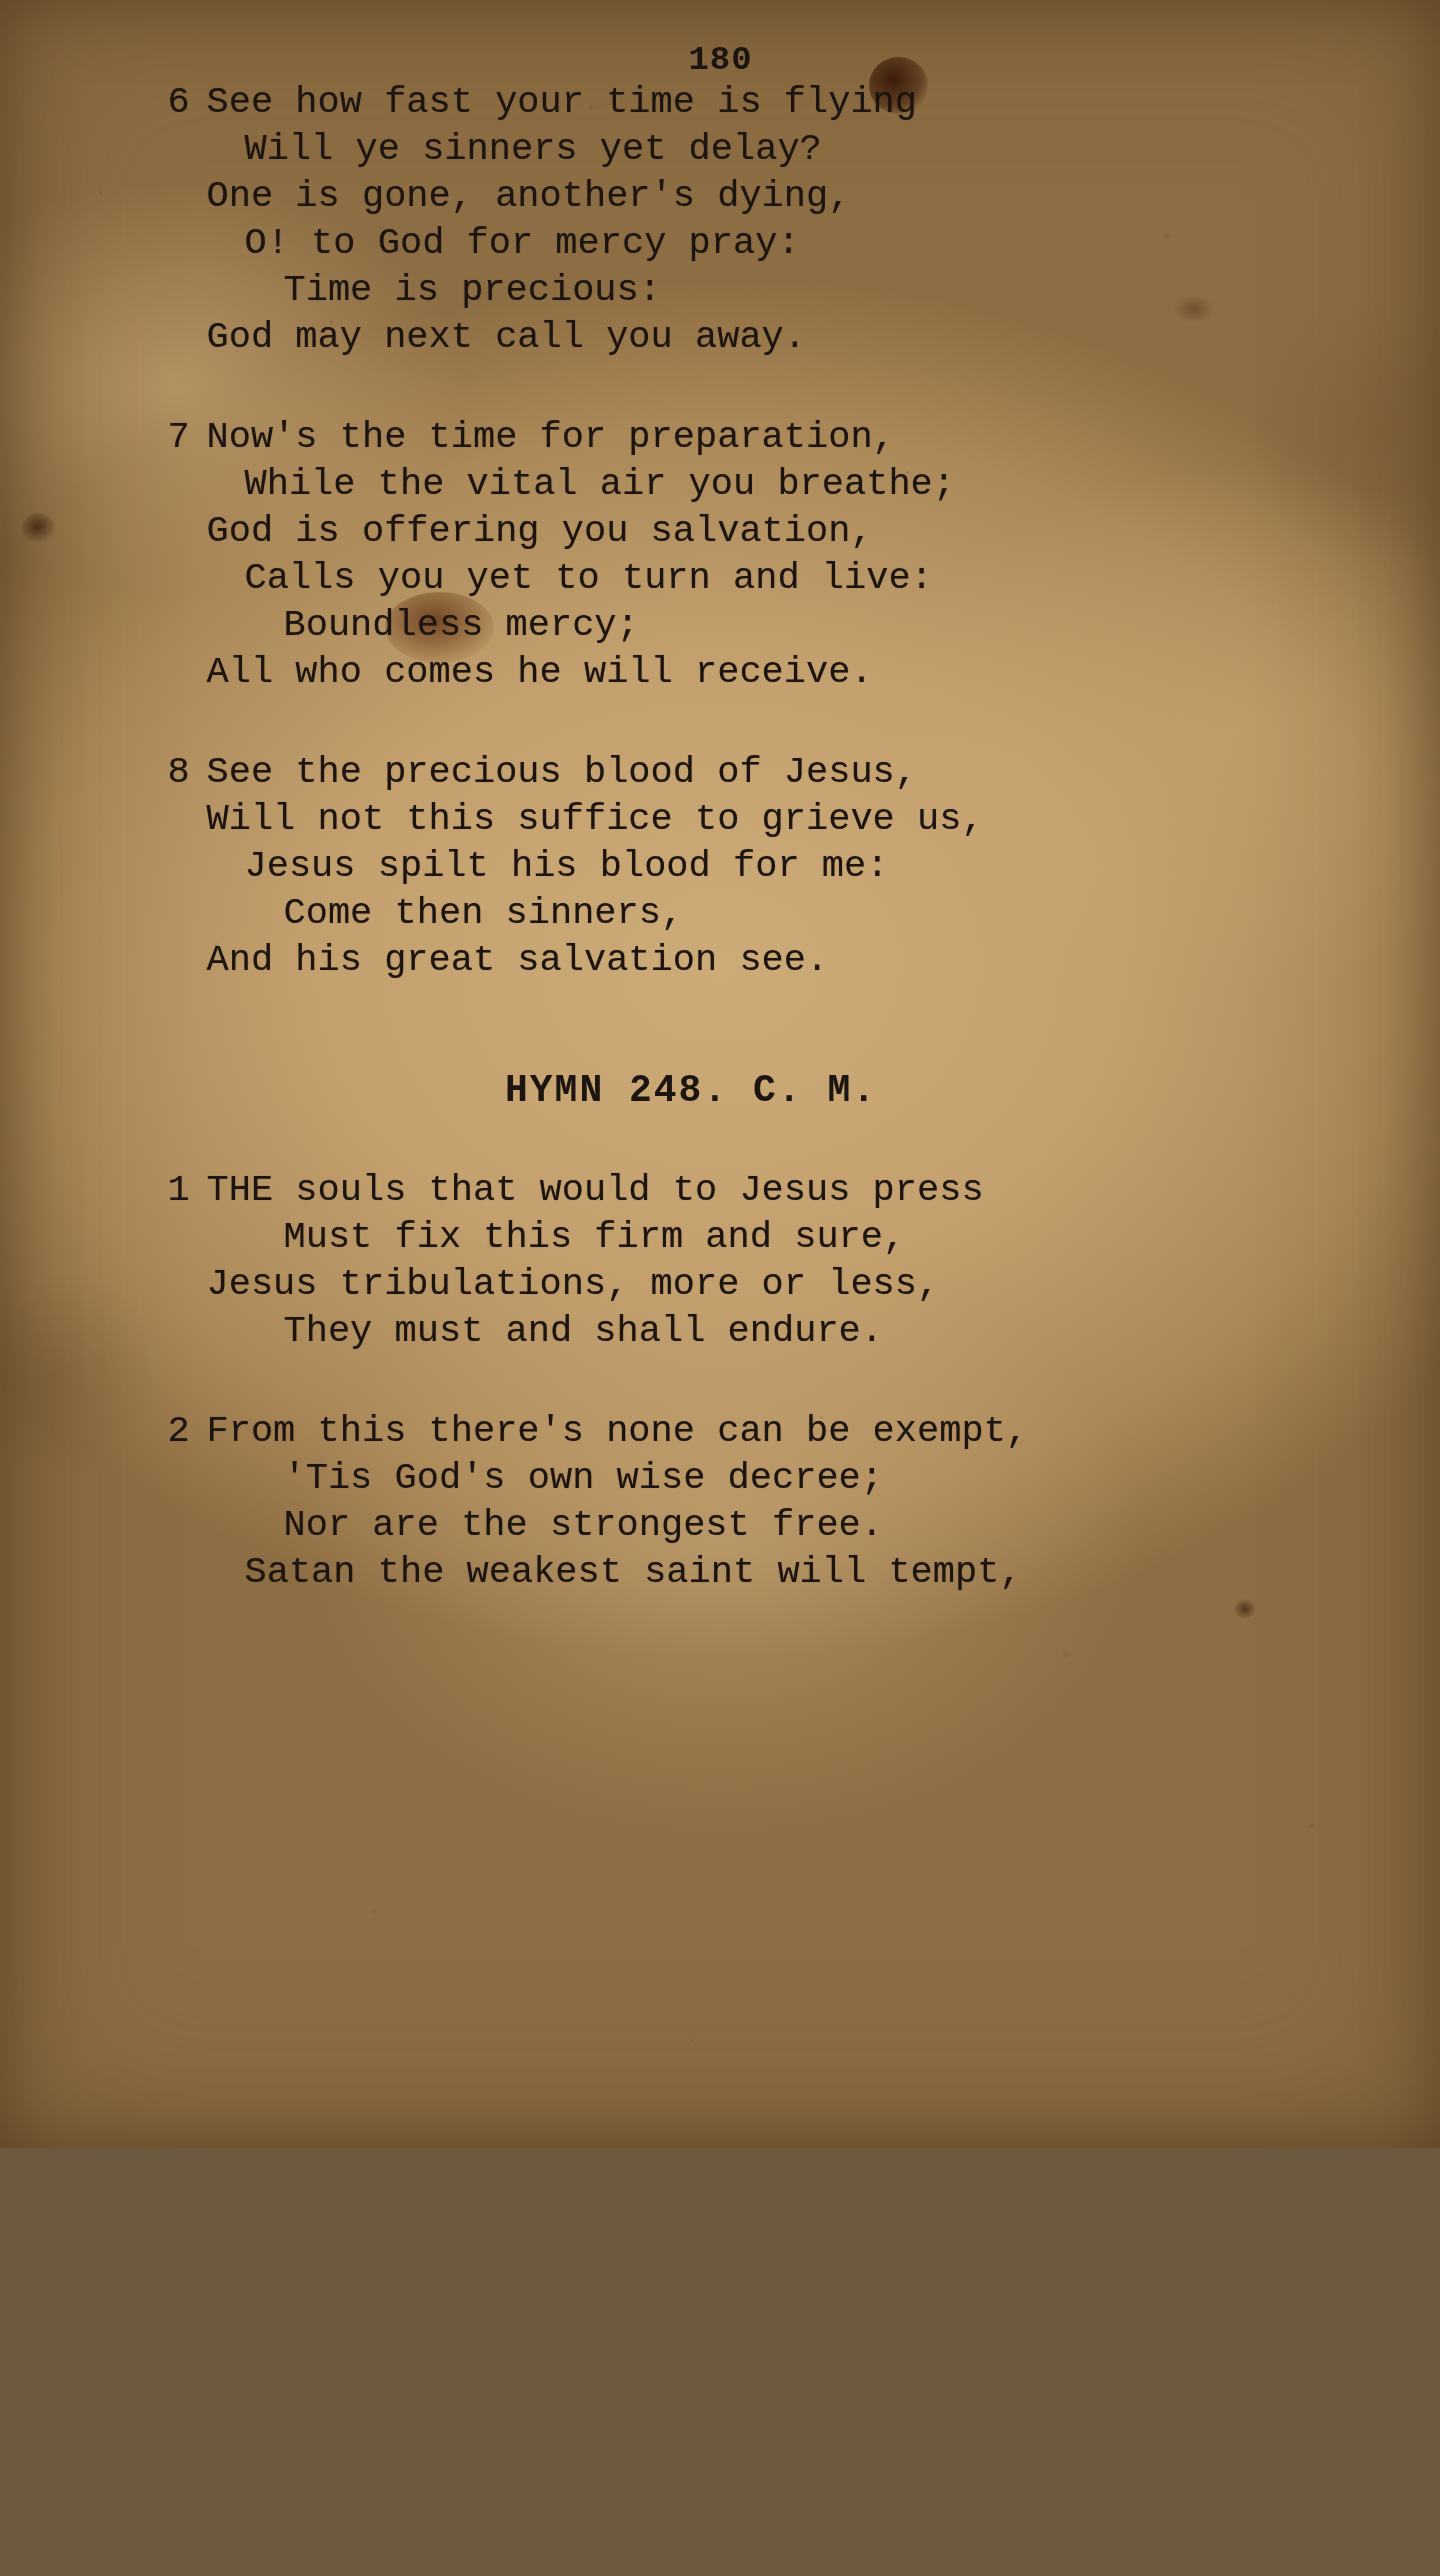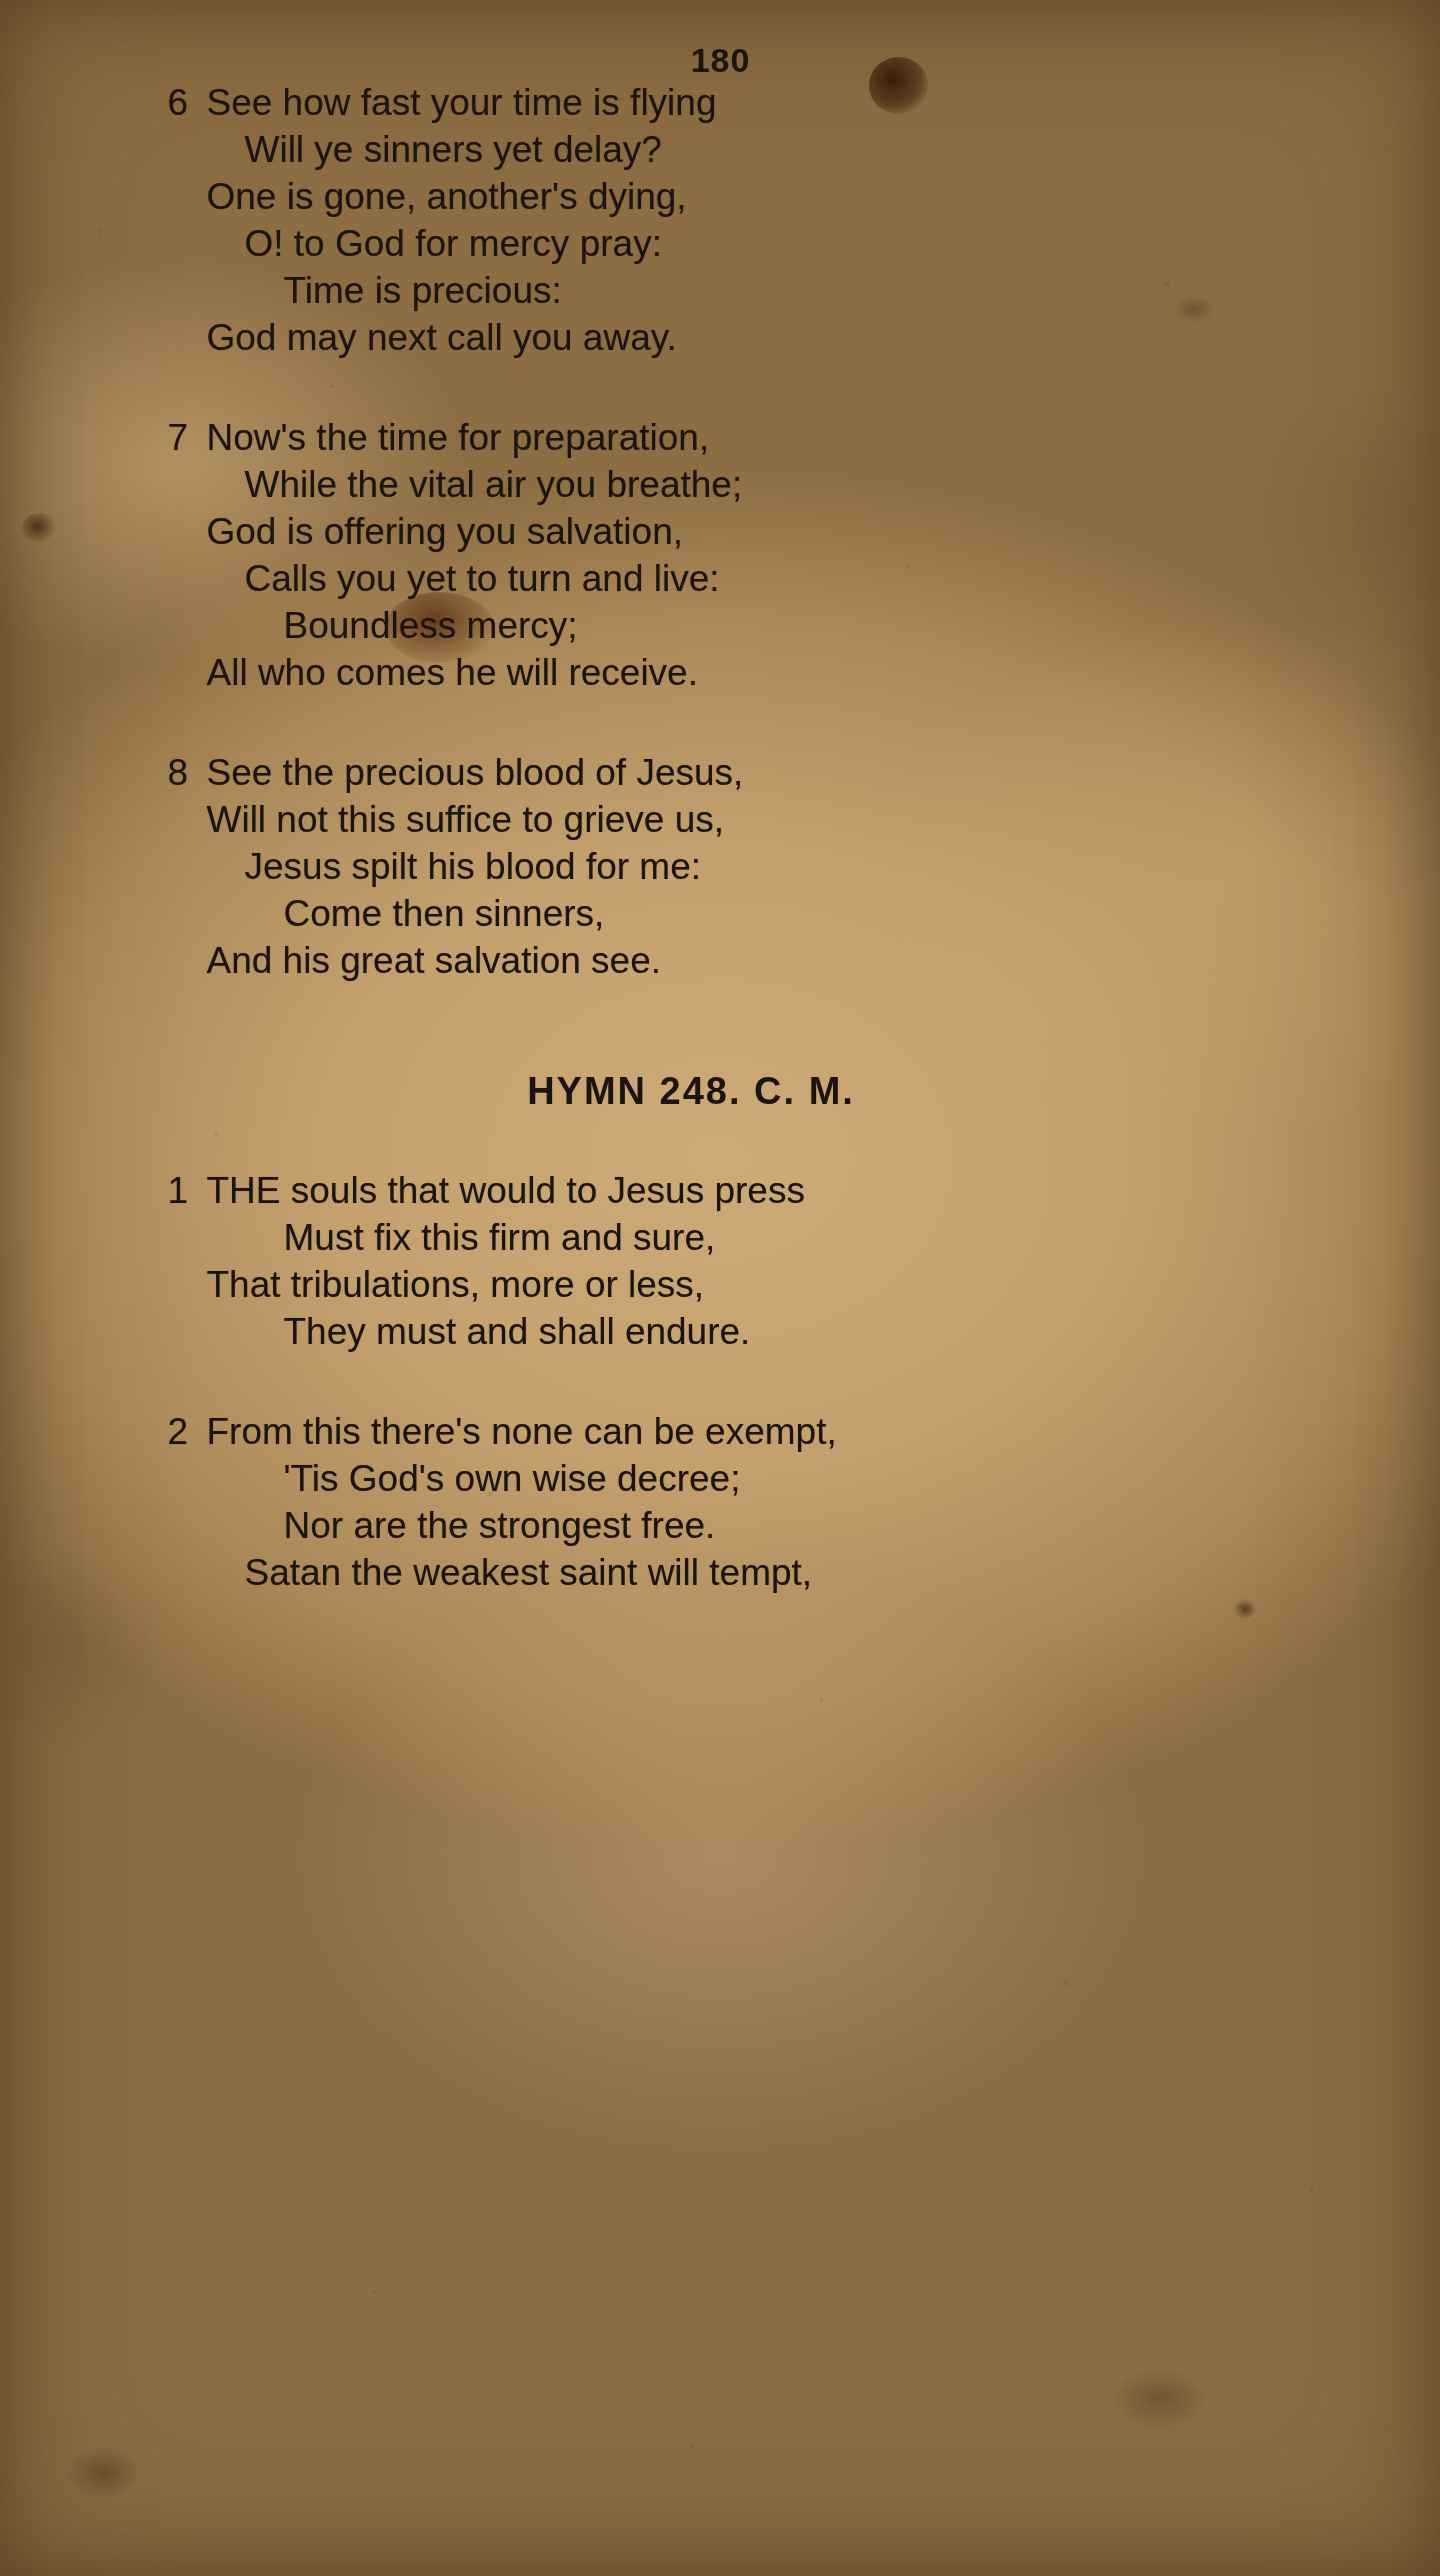--- a/index.html
+++ b/index.html
@@ -4,28 +4,28 @@
 <style>
   html, body {
     margin: 0;
     padding: 0;
     background: #6d5a3e;
   }
 
   #page {
     position: relative;
     width: 1441px;
-    height: 2576px;
+    height: 2148px;
     overflow: hidden;
     background:
       radial-gradient(ellipse 415px 296px at 12% 18%, rgba(210,176,126,0.55), rgba(210,176,126,0) 70%),
       radial-gradient(ellipse 513px 375px at 86% 34%, rgba(205,170,118,0.45), rgba(205,170,118,0) 70%),
       radial-gradient(ellipse 592px 415px at 50% 72%, rgba(214,182,134,0.40), rgba(214,182,134,0) 72%),
       radial-gradient(ellipse 888px 691px at 50% 45%, #cdab79 0%, #c3a06e 45%, #ab8858 78%, #8d6d43 100%);
-    font-family: Liberation Sans, sans-serif;
+    font-family: Liberation Mono, monospace;
     color: #1b1410;
   }
 
   
   #page::before {
     content: "";
     position: absolute;
     inset: 0;
     pointer-events: none;
     background:
@@ -164,21 +164,21 @@
         <div class="line i2"><span>Jesus spilt his blood for me:</span></div>
         <div class="line i3"><span>Come then sinners,</span></div>
         <div class="line i1"><span>And his great salvation see.</span></div>
       </div>
 
       <div class="hymn-head">HYMN 248.   C. M.</div>
 
       <div class="stanza">
         <div class="line"><span class="num">1</span><span>THE souls that would to Jesus press</span></div>
         <div class="line i3"><span>Must fix this firm and sure,</span></div>
-        <div class="line i1"><span>That tribulations, more or less,</span></div>
+        <div class="line i1"><span>Jesus tribulations, more or less,</span></div>
         <div class="line i3"><span>They must and shall endure.</span></div>
       </div>
 
       <div class="stanza">
         <div class="line"><span class="num">2</span><span>From this there's none can be exempt,</span></div>
         <div class="line i3"><span>'Tis God's own wise decree;</span></div>
         <div class="line i3"><span>Nor are the strongest free.</span></div>
         <div class="line i2"><span>Satan the weakest saint will tempt,</span></div>
       </div>
 

